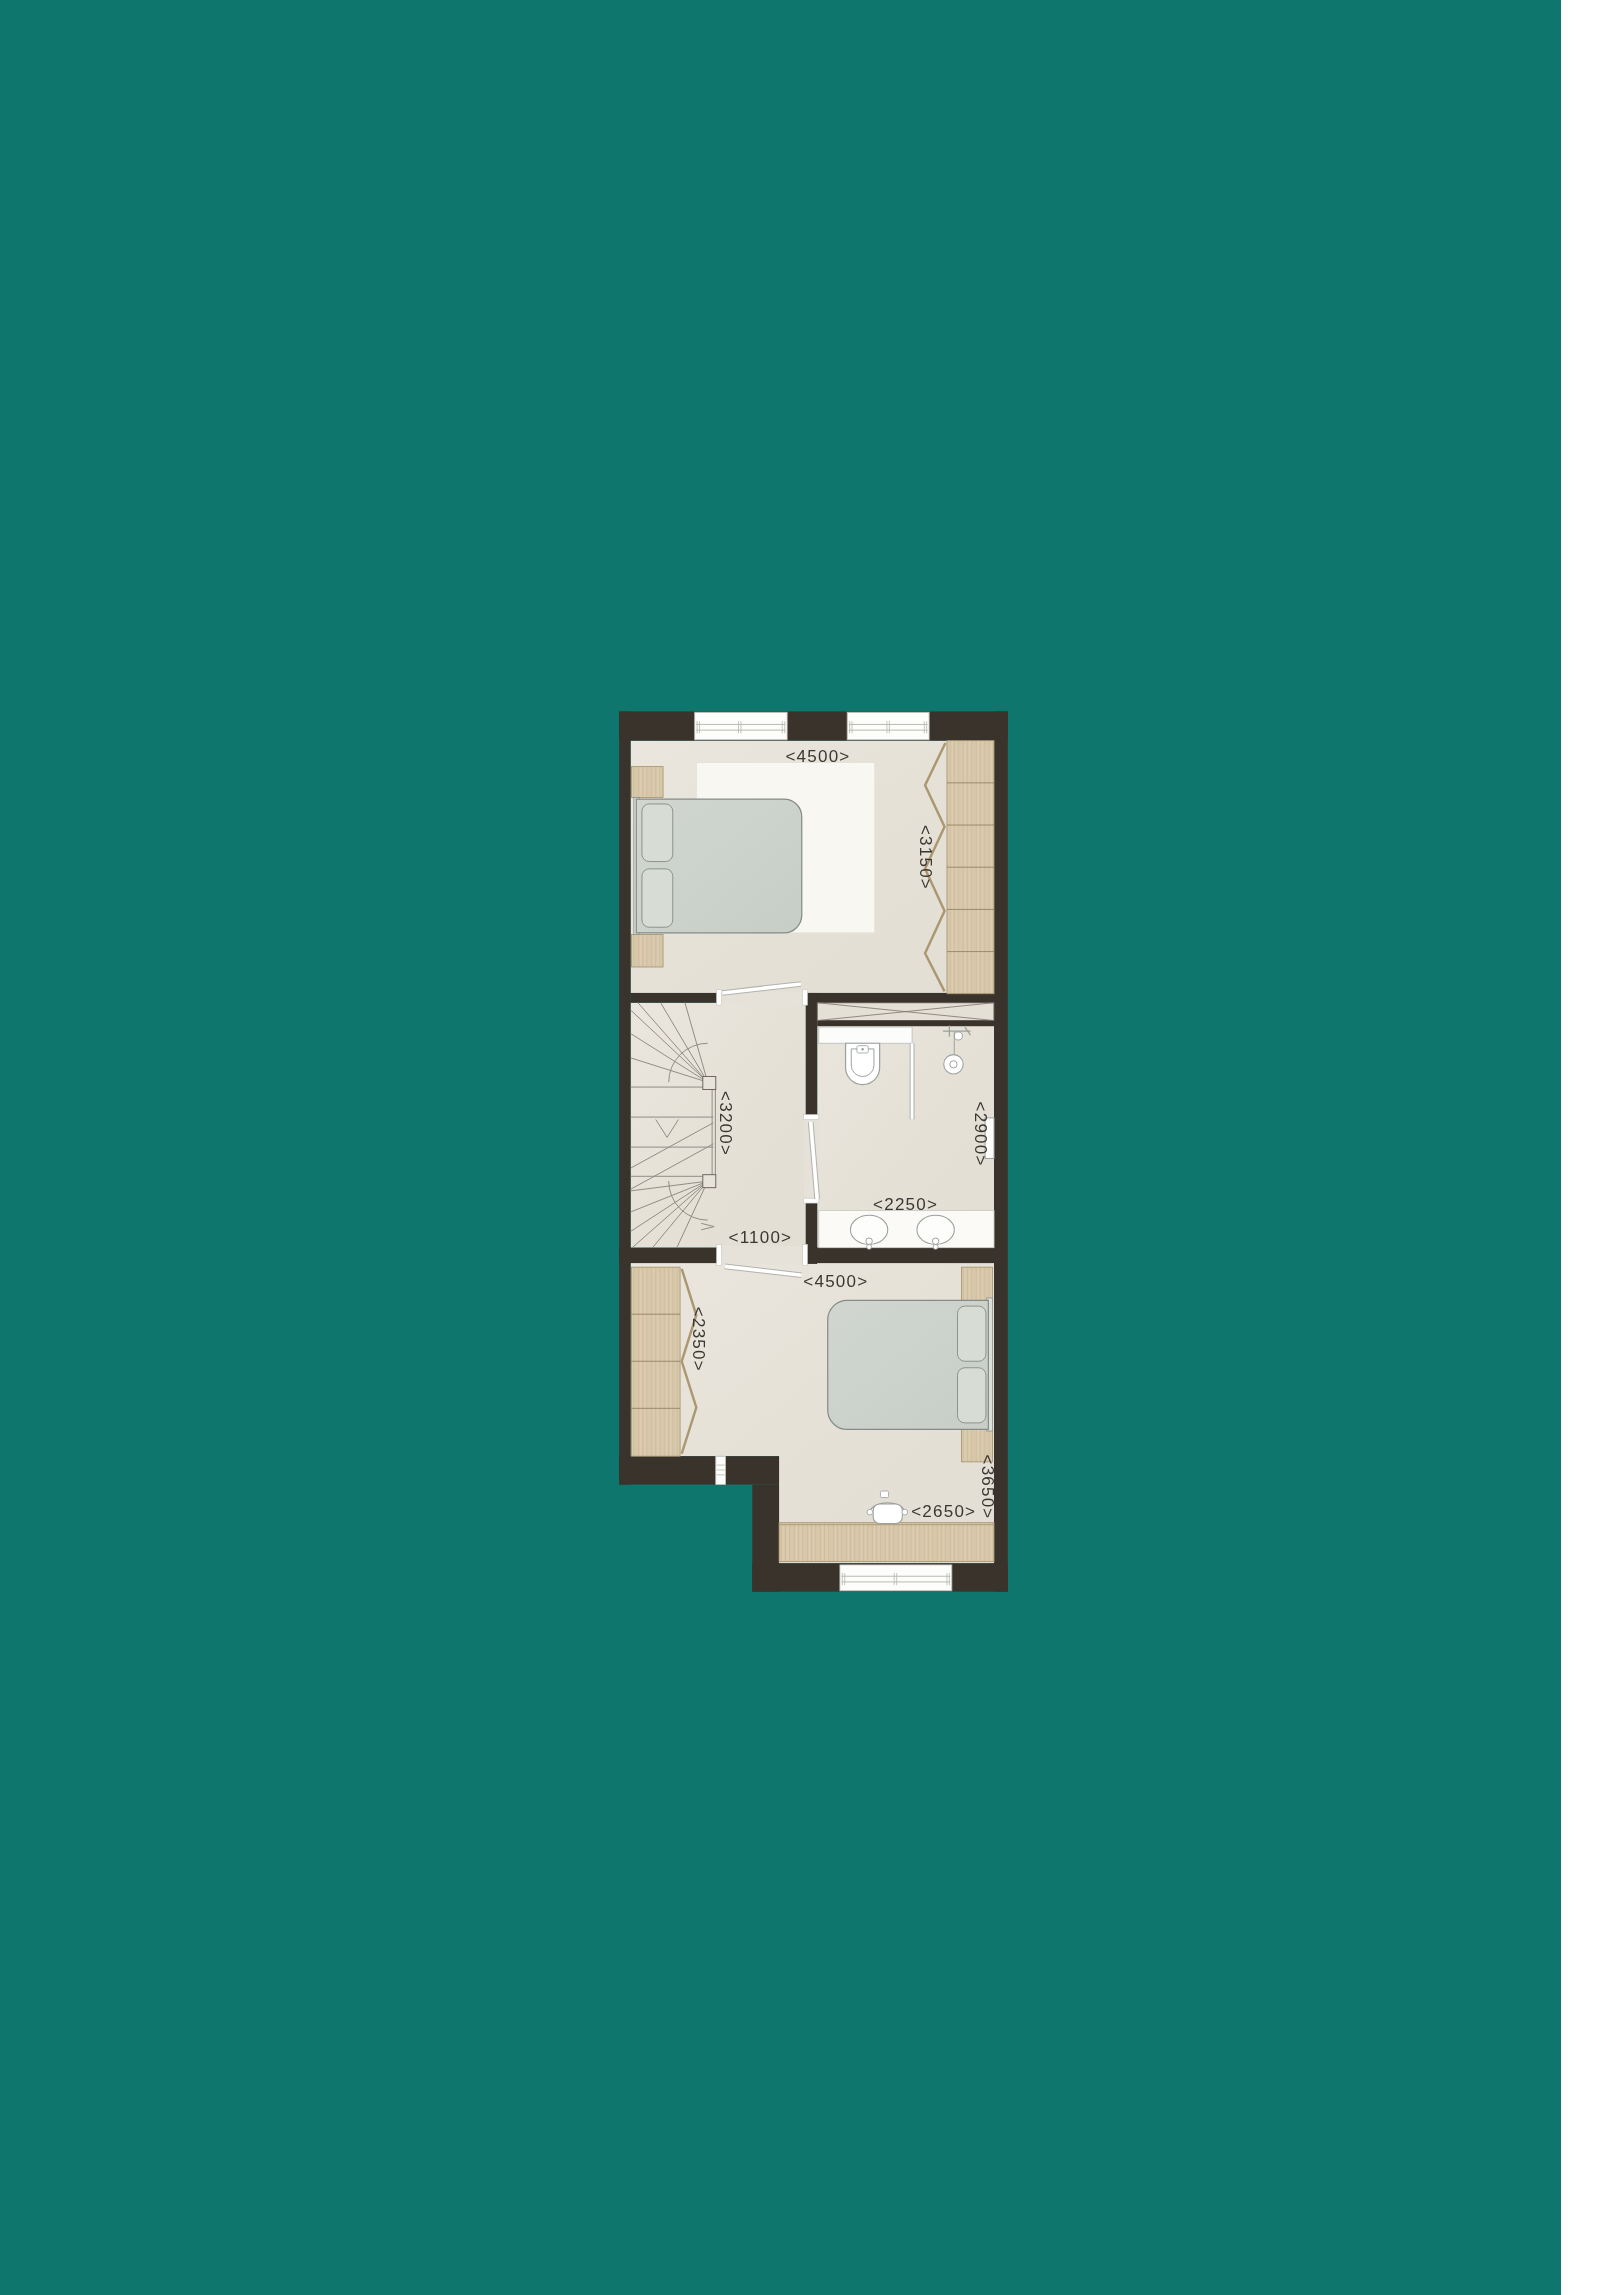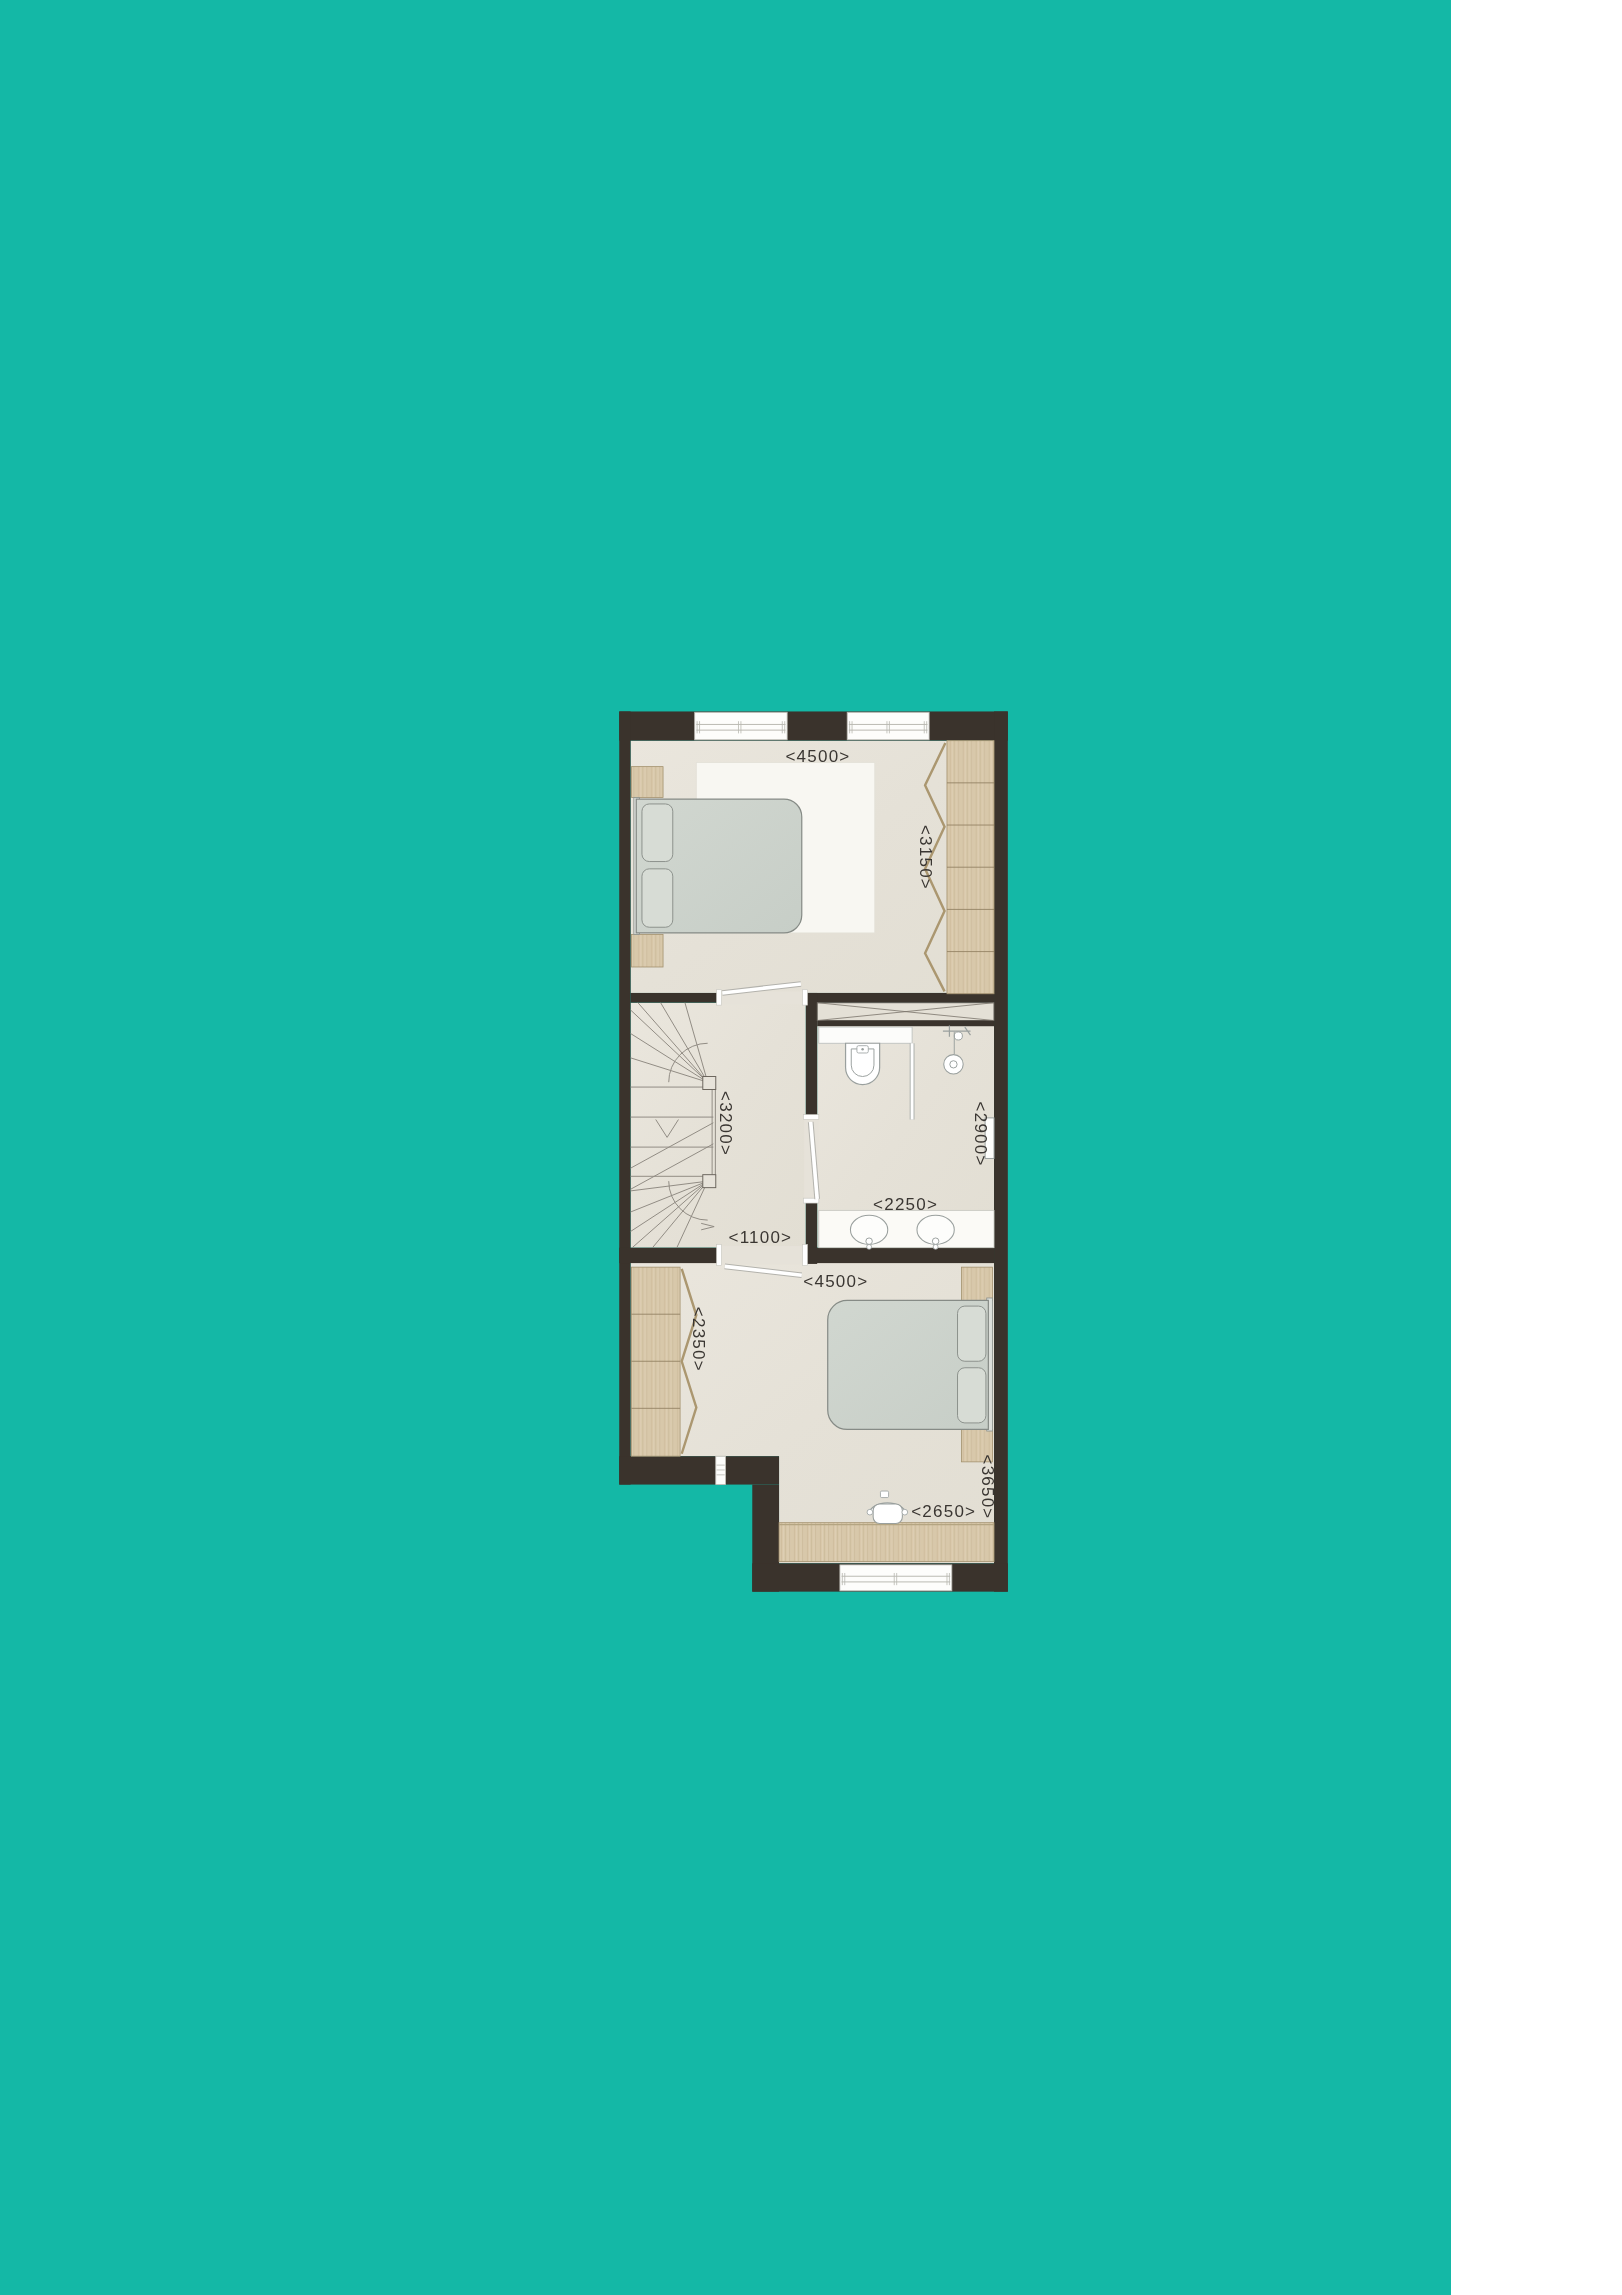--- a/index.html
+++ b/index.html
@@ -1,16 +1,16 @@
 <!DOCTYPE html>
 <html style="font-size:13px"><head>
 <meta charset="utf-8">
 <style>
   html,body{margin:0;padding:0;background:#ffffff;}
-  .page{position:relative;width:1451px;height:2295px;background:#14b8a6;overflow:hidden;
+  .page{position:relative;width:1561px;height:2295px;background:#0f766e;overflow:hidden;
         font-family:"Liberation Sans", sans-serif;}
   svg{position:absolute;left:0;top:0;}
   text.dim{font-family:"Liberation Sans", sans-serif;font-size:21px;letter-spacing:1.5px;
            fill:#3a3632;text-anchor:middle;}
 </style>
 </head>
 <body>
 
 <div class="page">
 <svg width="1623" height="2295" viewBox="0 0 2000 2829">

